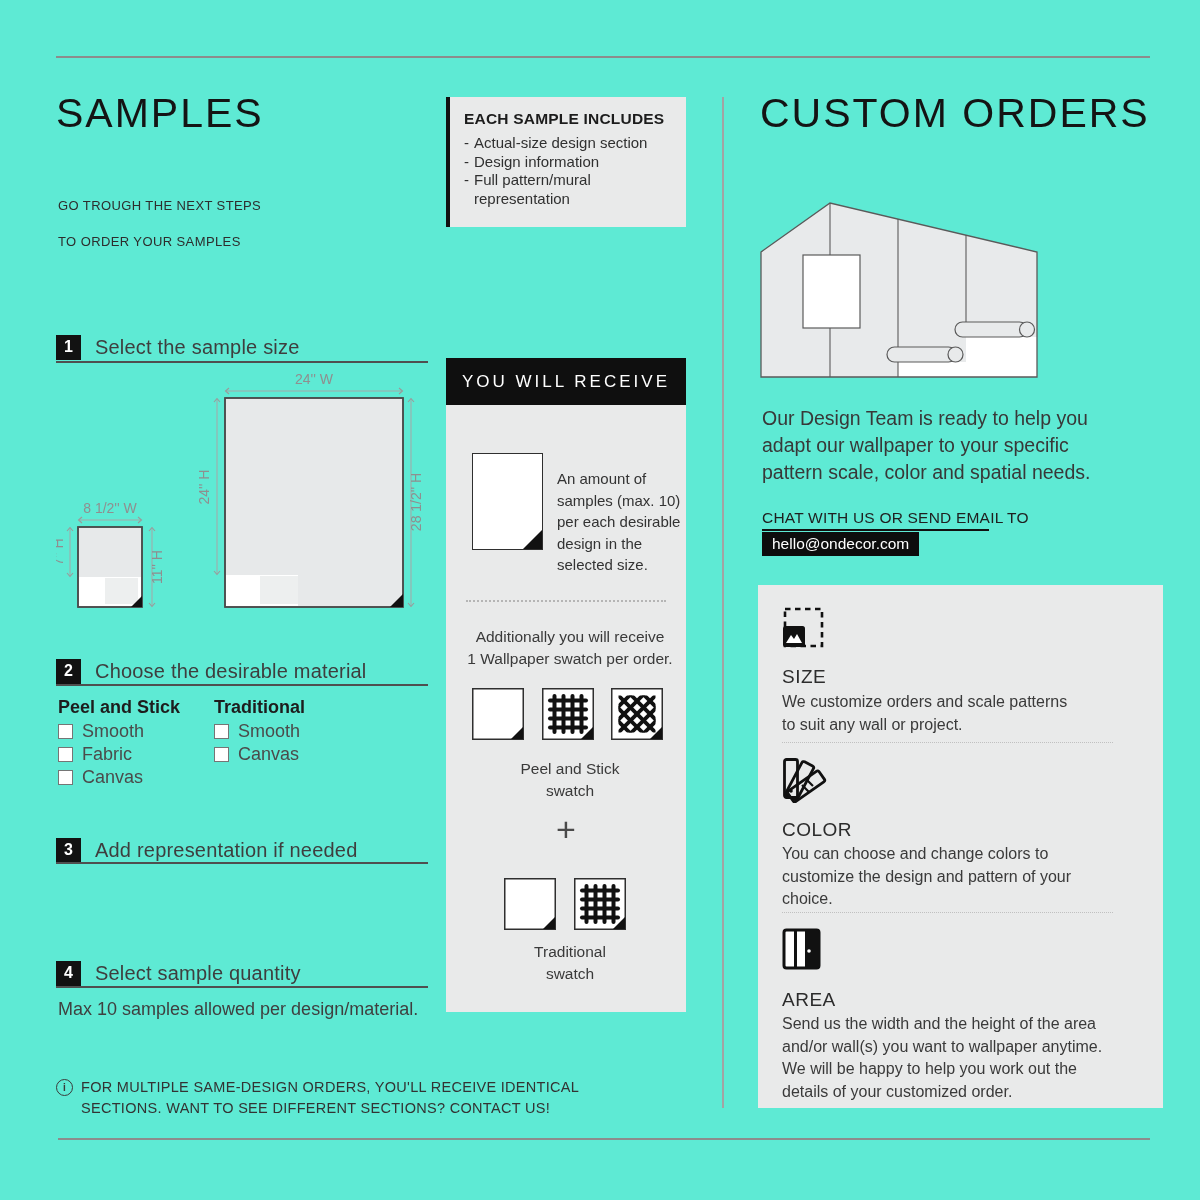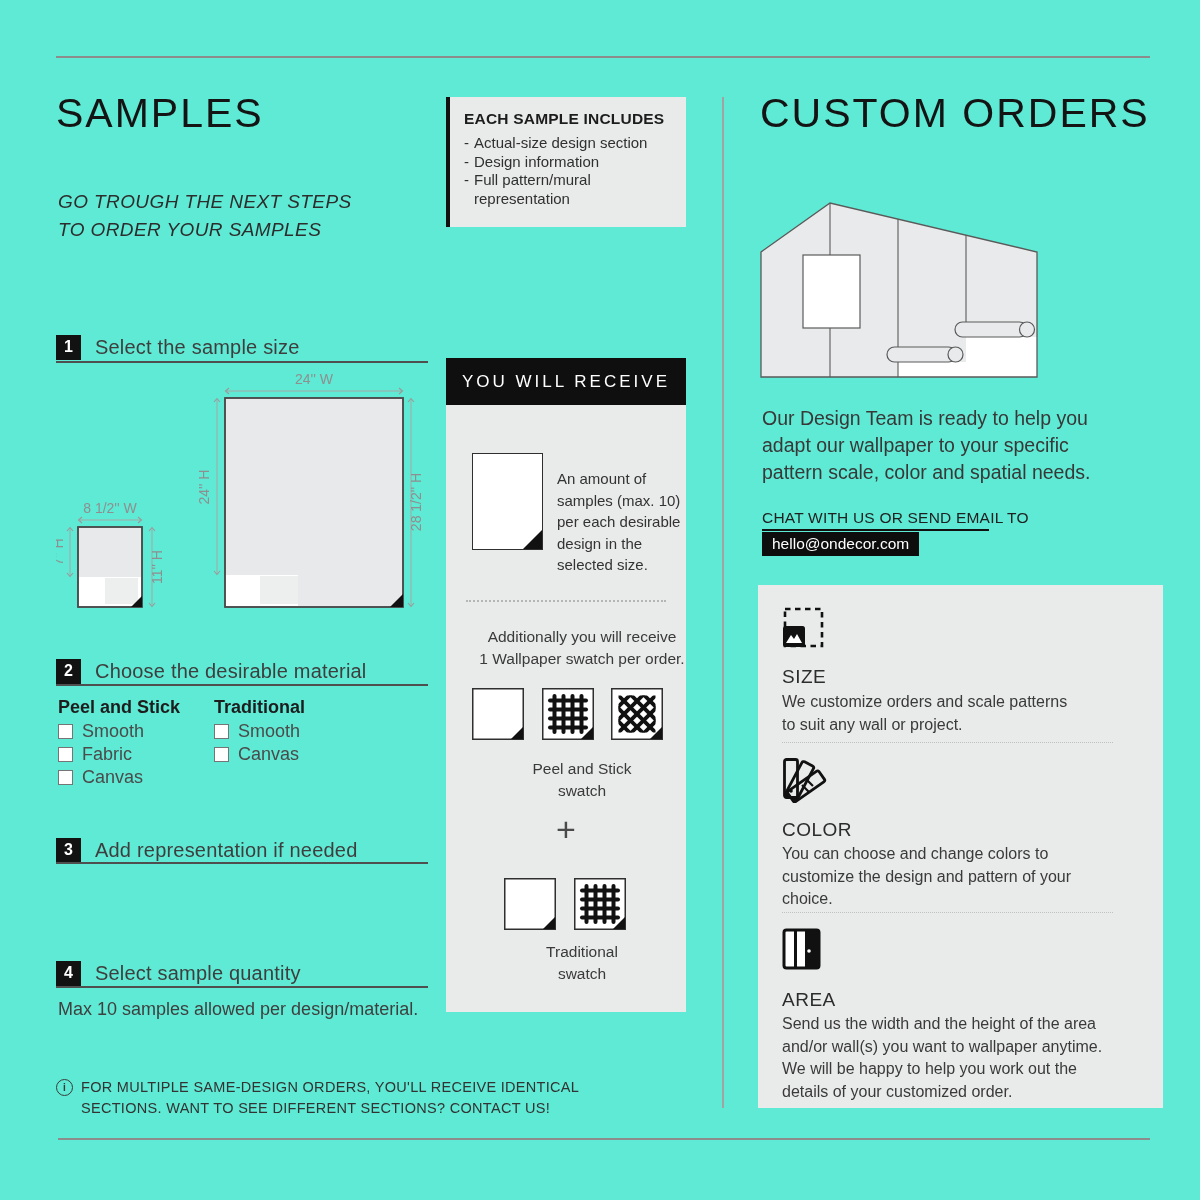--- a/index.html
+++ b/index.html
@@ -1,21 +1,21 @@
 <!DOCTYPE html>
 <html><head>
 <meta charset="utf-8">
 <style>
   html,body{margin:0;padding:0;background:#ffffff;}
   .page{position:relative;width:1200px;height:1200px;background:#5eead4;overflow:hidden;
         font-family:"Liberation Sans","DejaVu Sans",sans-serif;color:#2d2d2d;}
   .abs{position:absolute;}
   .rule{position:absolute;background:#8c8c8c;}
   .big-title{position:absolute;margin:0;font-size:41px;font-weight:400;letter-spacing:2px;color:#141414;white-space:nowrap;}
-  .subtitle{position:absolute;font-size:19px;line-height:28px;letter-spacing:.4px;color:#2d2d2d;white-space:pre-line;font-style:italic;}
+  .subtitle{position:absolute;font-size:13px;line-height:36px;letter-spacing:.4px;color:#2d2d2d;white-space:pre-line;}
   .step-head{position:absolute;display:flex;align-items:center;gap:14px;height:26px;}
   .badge{display:flex;align-items:center;justify-content:center;width:25px;height:25px;background:#121212;color:#fff;font-size:16px;font-weight:700;}
   .step-label{font-size:20px;color:#3e3e3e;letter-spacing:.2px;white-space:nowrap;}
   .step-rule{position:absolute;height:2px;background:#4f4f4f;width:372px;left:56px;}
   .mat-title{position:absolute;font-size:18px;font-weight:700;color:#1d1d1d;}
   .opt-row{position:absolute;display:flex;align-items:center;gap:9px;font-size:18px;color:#4b4b4b;}
   .cbx{width:13px;height:13px;border:1.5px solid #757575;background:#fff;flex:0 0 auto;}
   .note{position:absolute;font-size:18px;line-height:25px;color:#3f3f3f;white-space:pre-line;}
   .footer{position:absolute;left:56px;top:1077px;display:flex;gap:8px;align-items:flex-start;}
   .info-circle{width:15px;height:15px;border:1.3px solid #3a3a3a;border-radius:50%;display:flex;align-items:center;justify-content:center;
@@ -26,21 +26,21 @@
   .includes-item{display:flex;gap:5px;font-size:15px;line-height:18.5px;color:#303030;}
   .includes-item .dash{flex:0 0 auto;}
   .includes-item .txt{white-space:pre-line;}
   .receive-header{position:absolute;left:446px;top:358px;width:240px;height:47px;background:#0f0f0f;color:#fff;
                   display:flex;align-items:center;justify-content:center;font-size:17px;letter-spacing:3px;white-space:nowrap;}
   .receive-body{position:absolute;left:446px;top:405px;width:240px;height:607px;background:#e9eaea;}
   .page-icon{position:absolute;left:26px;top:48px;width:71px;height:97px;background:#fff;border:1.5px solid #2f2f2f;box-sizing:border-box;}
   .page-icon .fold{position:absolute;right:0;bottom:0;width:0;height:0;border-left:19px solid transparent;border-bottom:19px solid #111;}
   .samples-text{position:absolute;left:111px;top:63px;width:126px;font-size:15px;line-height:21.5px;color:#333;white-space:pre-line;}
   .dotted{position:absolute;border-top:2px dotted #b5b5b5;}
-  .center-text{position:absolute;left:16px;width:240px;text-align:center;font-size:15.5px;line-height:22px;color:#3a3a3a;white-space:pre-line;}
+  .center-text{position:absolute;left:4px;width:240px;text-align:center;font-size:15.5px;line-height:22px;color:#3a3a3a;white-space:pre-line;}
   .plus{position:absolute;left:0;width:240px;text-align:center;font-size:34px;font-weight:300;color:#4a4a4a;}
   .divider-v{position:absolute;left:722px;top:97px;width:2px;height:1011px;background:#a3a3a3;}
   .intro{position:absolute;left:762px;top:405px;font-size:19.5px;line-height:27px;color:#383838;white-space:pre-line;}
   .chat-label{position:absolute;left:762px;top:509px;font-size:15.5px;letter-spacing:.2px;color:#1f1f1f;white-space:nowrap;}
   .chat-underline{position:absolute;left:762px;top:529px;width:227px;height:2px;background:#111;}
   .email-box{position:absolute;left:762px;top:532px;background:#0d0d0d;color:#fff;font-size:15.5px;padding:3px 10px;white-space:nowrap;}
   .features-box{position:absolute;left:758px;top:585px;width:405px;height:523px;background:#e9eaea;}
   .feat-name{position:absolute;left:782px;font-size:19px;letter-spacing:.5px;color:#2c2c2c;}
   .feat-text{position:absolute;left:782px;font-size:16px;line-height:22.5px;color:#3a3a3a;white-space:pre-line;}
   .feat-sep{position:absolute;left:782px;width:331px;border-top:1.5px dotted #c0c0c0;}

